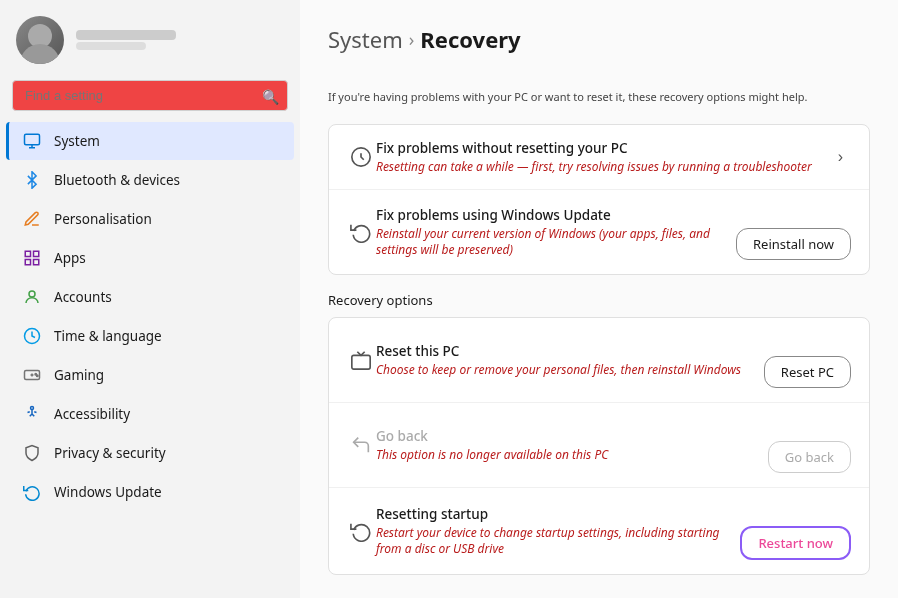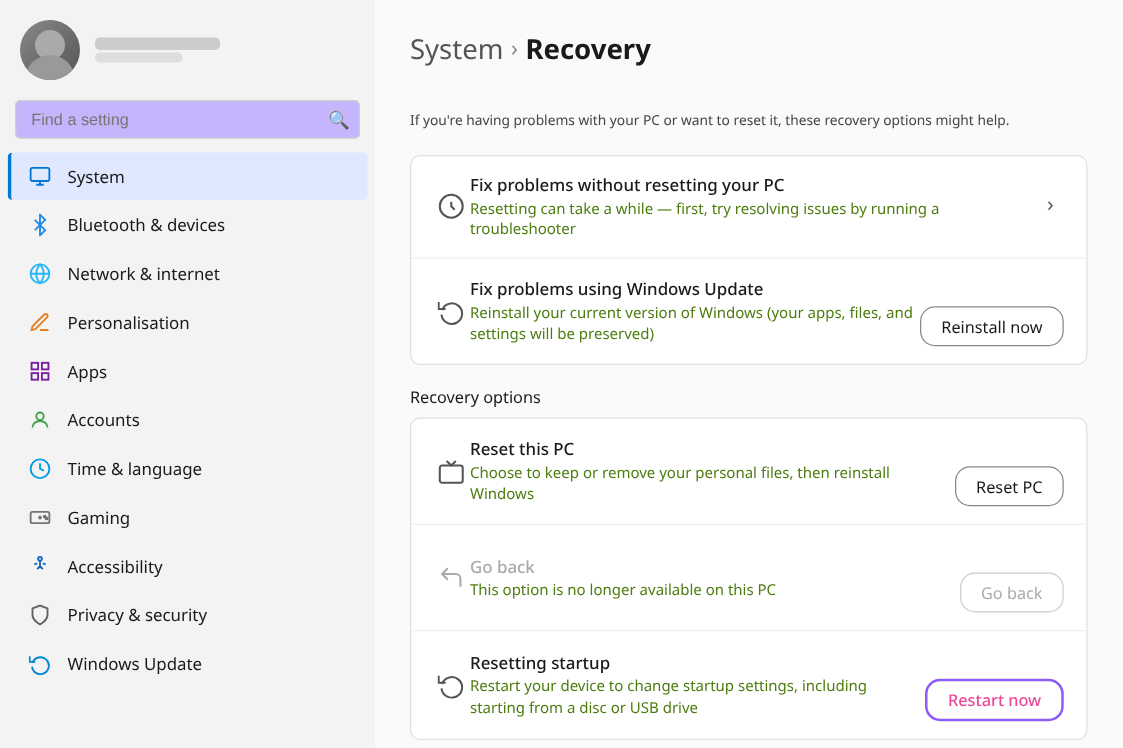--- a/index.html
+++ b/index.html
@@ -81,21 +81,21 @@
     .search-box {
       margin: 4px 12px 8px 12px;
       position: relative;
     }
 
     .search-input {
       width: 100%;
       padding: 7px 32px 7px 12px;
       border: 1px solid #d0d0d0;
       border-radius: 4px;
-      background: #c4b5fd;
+      background: #ef4444;
       font-size: 13px;
       color: #333;
       outline: none;
     }
 
     .search-icon-wrap {
       position: absolute;
       right: 8px;
       top: 50%;
       transform: translateY(-50%);
@@ -218,22 +218,23 @@
 
     .card-title {
       font-size: 13.5px;
       font-weight: 500;
       color: #1a1a1a;
       margin-bottom: 2px;
     }
 
     .card-desc {
       font-size: 12px;
-      color: #4d7c0f;
+      color: #b91c1c;
       line-height: 1.4;
+      font-style: italic;
     }
 
     .card-action {
       flex-shrink: 0;
     }
 
     .btn {
       padding: 6px 16px;
       border: 1px solid #888;
       background: #fff;
@@ -308,29 +309,20 @@
       <li class="nav-item">
     <span class="nav-icon">
           <svg width="18" height="18" viewBox="0 0 24 24" fill="none" stroke="#1e88e5" stroke-width="2">
             <polyline points="6.5 6.5 17.5 17.5 12 23 12 1 17.5 6.5 6.5 17.5"></polyline>
           </svg>
         </span>
     <span>Bluetooth &amp; devices</span>
   </li>
       <li class="nav-item">
     <span class="nav-icon">
-          <svg width="18" height="18" viewBox="0 0 24 24" fill="none" stroke="#29b6f6" stroke-width="2">
-            <circle cx="12" cy="12" r="10"></circle>
-            <path d="M2 12h20M12 2a15.3 15.3 0 0 1 4 10 15.3 15.3 0 0 1-4 10 15.3 15.3 0 0 1-4-10 15.3 15.3 0 0 1 4-10z"></path>
-          </svg>
-        </span>
-    <span>Network &amp; internet</span>
-  </li>
-      <li class="nav-item">
-    <span class="nav-icon">
           <svg width="18" height="18" viewBox="0 0 24 24" fill="none" stroke="#e67e22" stroke-width="2">
             <path d="M12 20h9"></path>
             <path d="M16.5 3.5a2.121 2.121 0 0 1 3 3L7 19l-4 1 1-4L16.5 3.5z"></path>
           </svg>
         </span>
     <span>Personalisation</span>
   </li>
       <li class="nav-item">
     <span class="nav-icon">
           <svg width="18" height="18" viewBox="0 0 24 24" fill="none" stroke="#7b1fa2" stroke-width="2">

